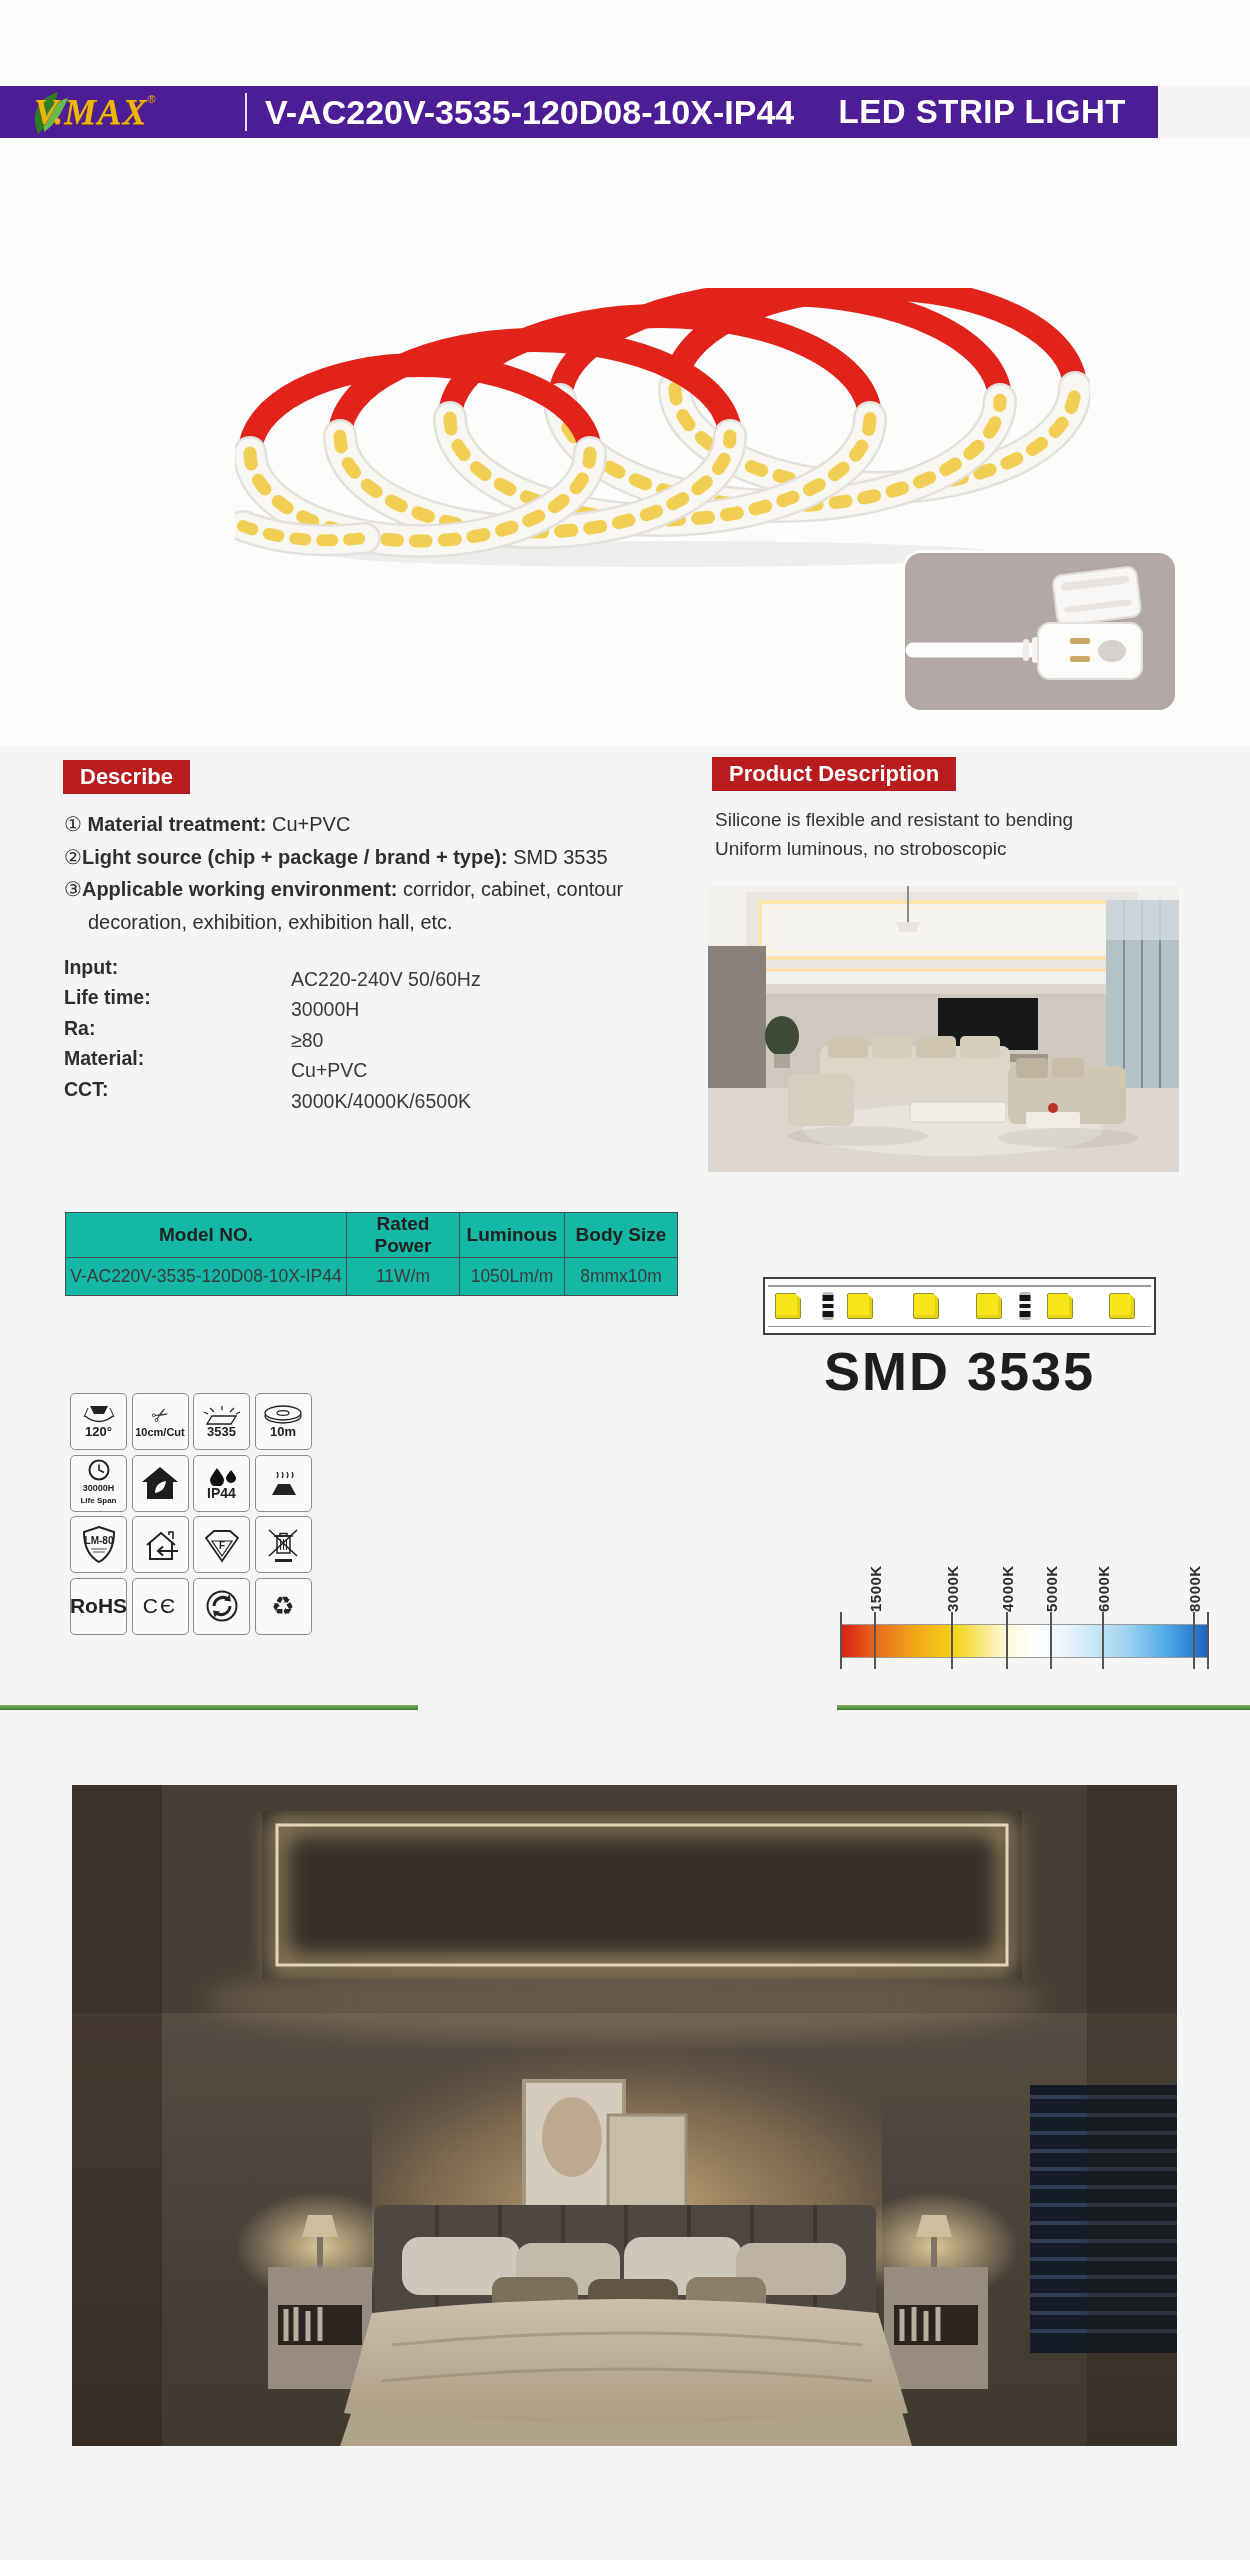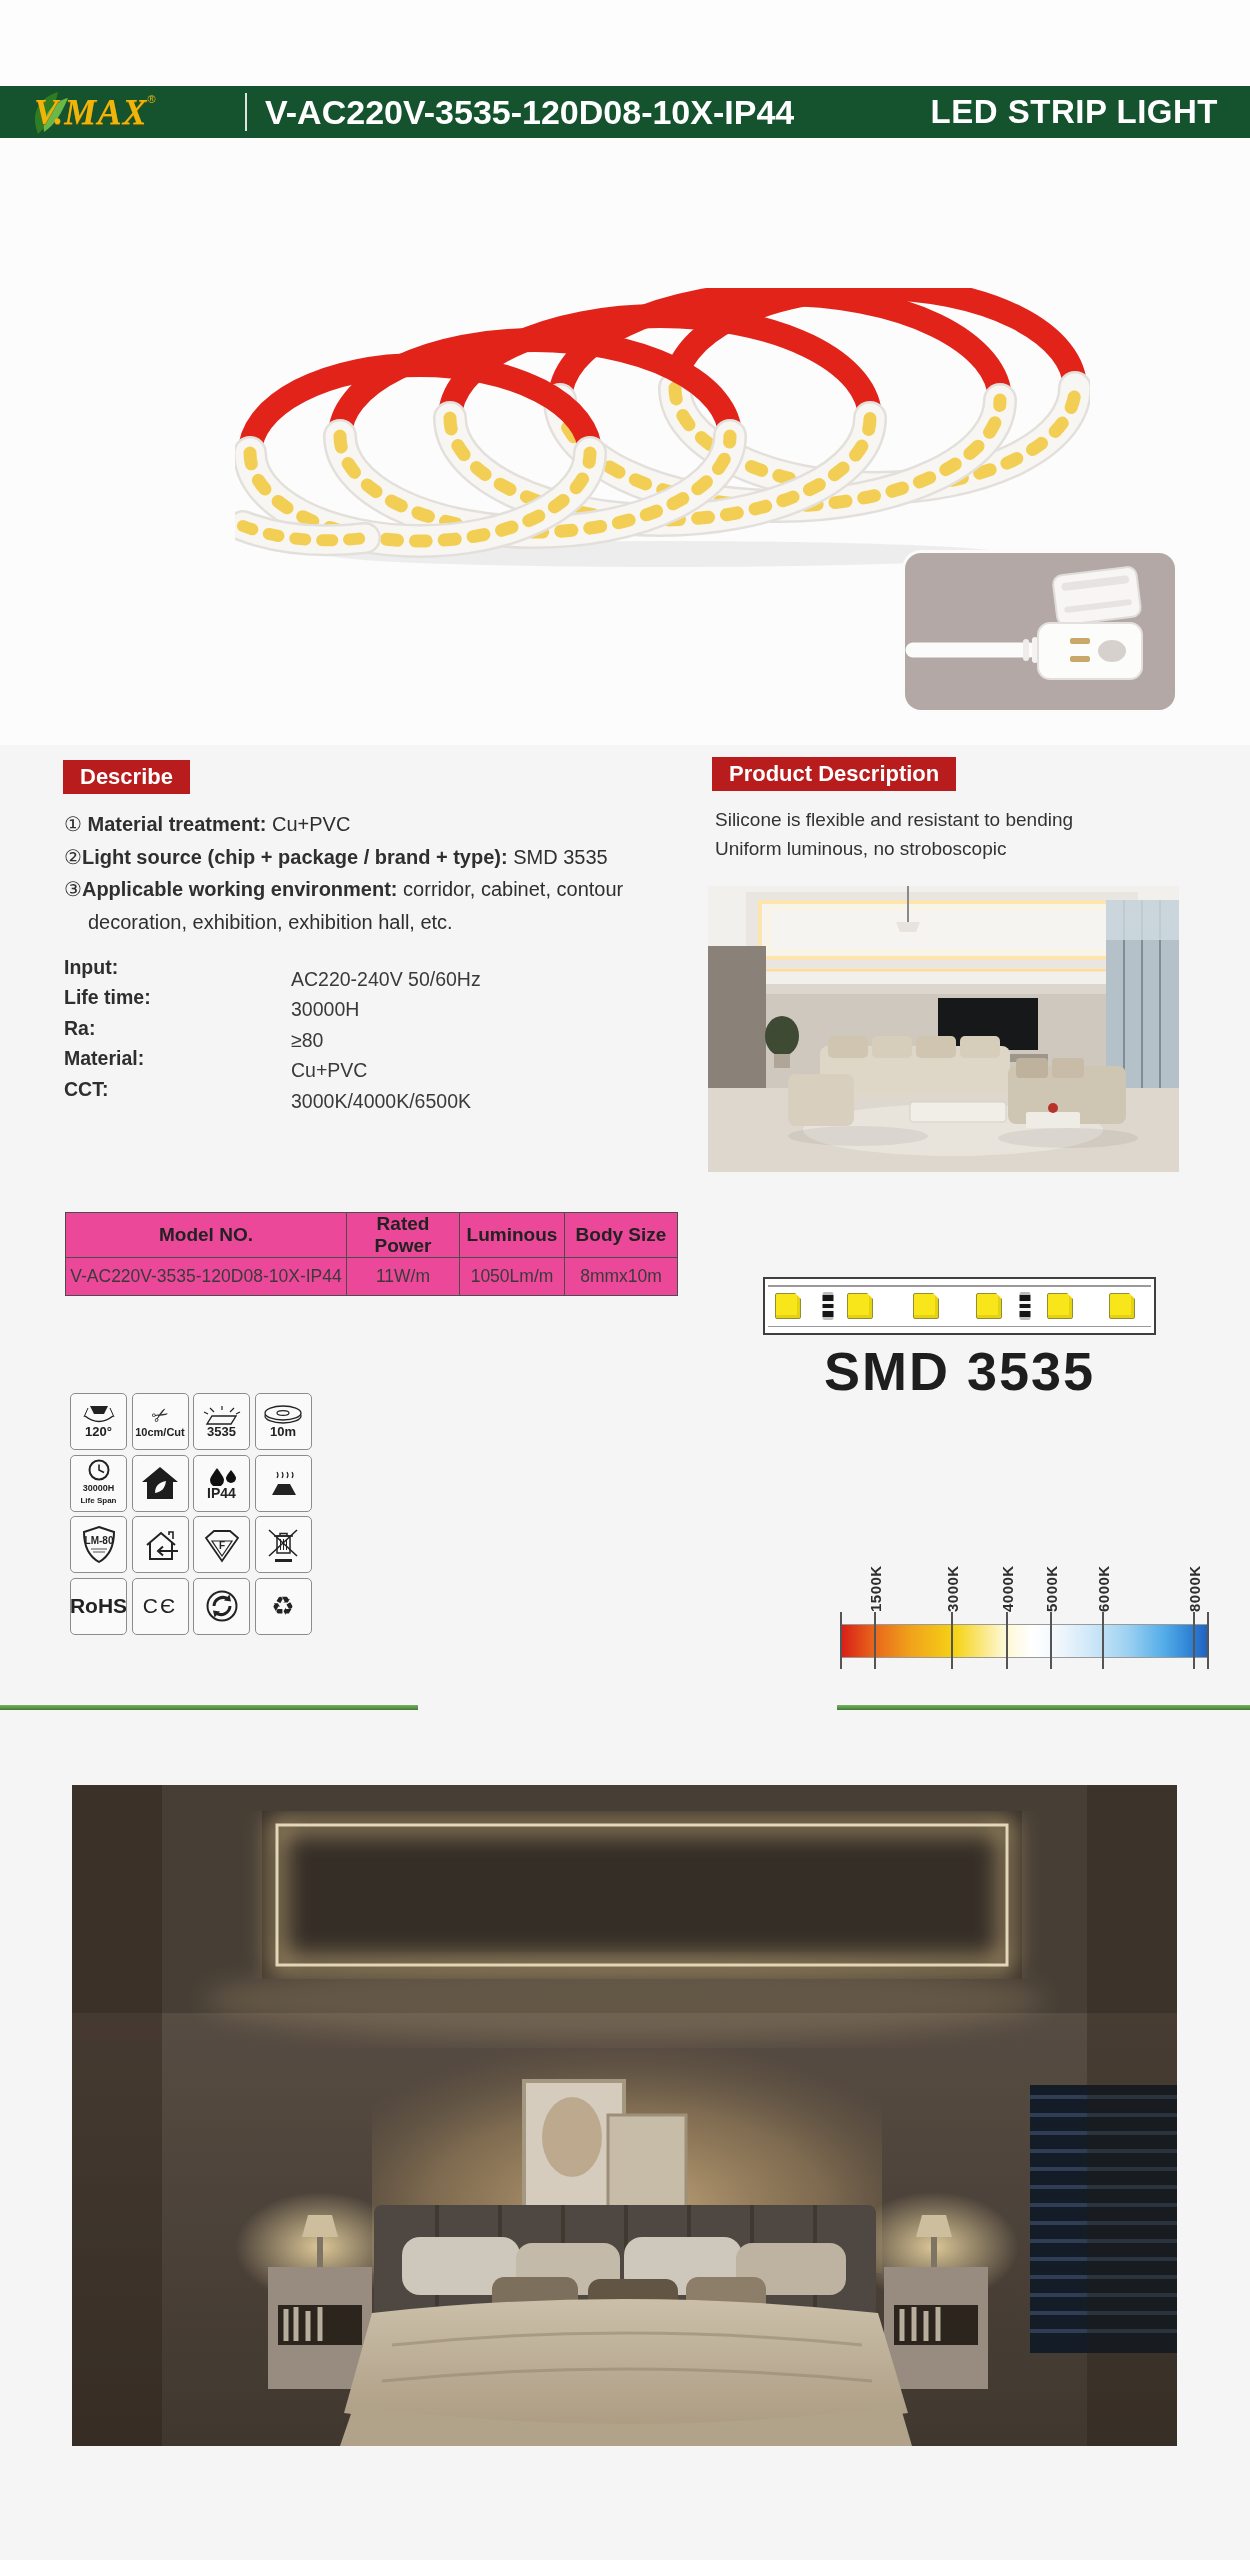--- a/index.html
+++ b/index.html
@@ -3,21 +3,21 @@
 <meta charset="utf-8">
 <style>
   html,body{margin:0;padding:0;background:#e9e9ea;}
   .page{position:relative;width:1250px;height:2560px;background:#f5f5f6;overflow:hidden;
         font-family:"Liberation Sans",sans-serif;color:#333;}
   .abs{position:absolute;}
 
   
   .white-top{left:0;top:0;width:1250px;height:86px;background:#fdfdfe;}
   .photo-bg{left:0;top:138px;width:1250px;height:607px;background:#fcfcfd;}
-  .header{left:0;top:86px;width:1250px;height:52px;background:#14532d;display:flex;align-items:center;}
+  .header{left:0;top:86px;width:1158px;height:52px;background:#4c1d95;display:flex;align-items:center;}
   .logo-wrap{position:relative;margin-left:34px;width:205px;height:46px;display:flex;align-items:center;}
   .logo-leaf{position:absolute;left:-6px;top:1px;}
   .logo-text{position:relative;font-family:"Liberation Serif",serif;font-style:italic;font-weight:bold;
              font-size:36px;color:#f0b50a;text-shadow:0 1px 0 #a06c00;letter-spacing:1px;}
   .logo-reg{position:relative;font-size:11px;color:#f0b50a;align-self:flex-start;margin-top:4px;}
   .hdr-div{width:2px;height:38px;background:rgba(255,255,255,.85);margin:0 18px 0 6px;}
   .hdr-title{font-size:34px;font-weight:bold;color:#fff;letter-spacing:0;white-space:nowrap;}
   .hdr-type{margin-left:auto;margin-right:32px;font-size:33px;font-weight:800;color:#fff;letter-spacing:0.5px;white-space:nowrap;}
 
   
@@ -29,21 +29,21 @@
   .desc-item{text-indent:-24px;padding-left:24px;}
   .desc-item b{font-weight:bold;}
 
   
   .specs{left:64px;top:952px;width:560px;}
   .spec-row{display:flex;height:30.5px;align-items:center;font-size:19.5px;gap:44px;}
   .spec-label{width:183px;font-weight:bold;color:#2e2e2e;}
   .spec-value{color:#3a3a3a;margin-top:24px;}
 
   
-  table.spec{border-collapse:collapse;font-size:17.5px;color:#3a3a3a;background:#ec4899;}
+  table.spec{border-collapse:collapse;font-size:17.5px;color:#3a3a3a;background:#14b8a6;}
   table.spec th,table.spec td{border:1.5px solid #4c4c4c;text-align:center;padding:0 4px;}
   table.spec th{font-weight:bold;font-size:19px;height:32px;color:#222;}
   table.spec td{height:37px;}
 
   
   .icon-grid{left:70px;top:1393px;display:grid;grid-template-columns:repeat(4,57px);
              grid-auto-rows:57px;gap:4.5px;}
   .icell{background:#fafafa;border:1px solid #8c8c8c;border-radius:5px;box-sizing:border-box;
          display:flex;flex-direction:column;align-items:center;justify-content:center;gap:1px;overflow:hidden;}
   .ilabel{font-size:11px;font-weight:bold;color:#222;line-height:12px;}

